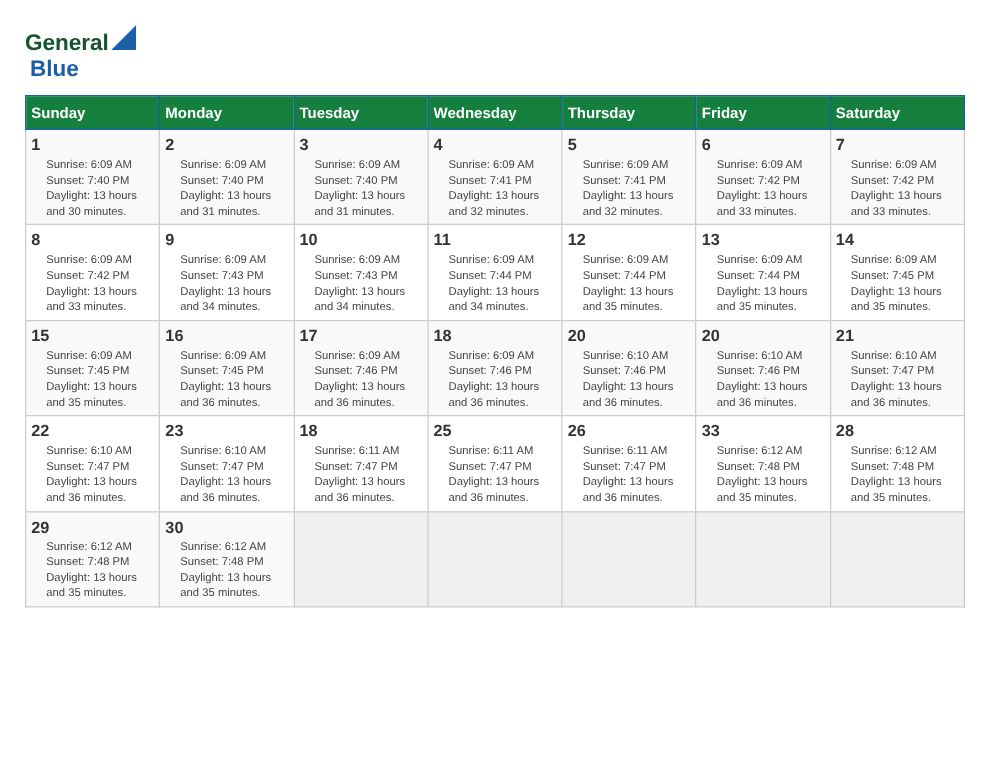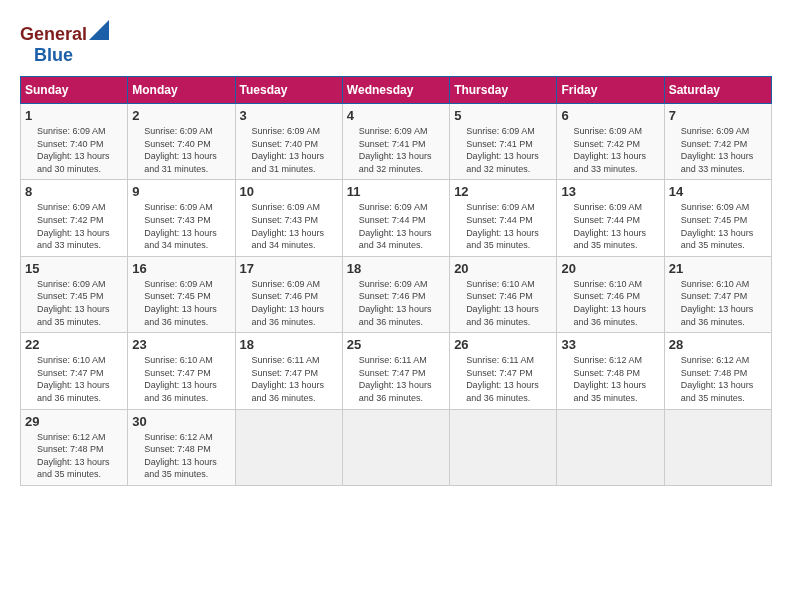--- a/index.html
+++ b/index.html
@@ -36,21 +36,21 @@
     .location {
       font-size: 14px;
       color: #555;
     }
     table {
       width: 100%;
       border-collapse: collapse;
       font-size: 10px;
     }
     thead tr th {
-      background-color: #be185d;
+      background-color: #15803d;
       color: #fff;
       padding: 6px 4px;
       text-align: left;
       font-size: 12px;
       font-weight: bold;
       border: 1px solid #1a5fa8;
       margin-left: 39px;
     }
     tbody tr td {
       border: 1px solid #ccc;
@@ -79,24 +79,24 @@
     .empty-cell {
       background: #f0f0f0 !important;
     }
   </style>
 </head>
 <body>
 
 <div class="header">
   <div class="logo">
     <div>
-      <span style="font-size:18px;font-weight:bold;color:#7f1d1d;">General</span><svg class="logo-icon" viewBox="0 0 24 24" xmlns="http://www.w3.org/2000/svg">
+      <span style="font-size:18px;font-weight:bold;color:#14532d;">General</span><svg class="logo-icon" viewBox="0 0 24 24" xmlns="http://www.w3.org/2000/svg">
           <polygon points="0,24 24,0 24,24" fill="#1a5fa8"></polygon>
         </svg><br>
-      <span style="font-size:18px;font-weight:bold;color:#1a5fa8;margin-left:14px;">Blue</span>
+      <span style="font-size:18px;font-weight:bold;color:#1a5fa8;margin-left:4px;">Blue</span>
     </div>
   </div>
   <div class="title-area">
     <div class="month-title"></div>
     <div class="location"></div>
   </div>
 </div>
 
 <table>
   <thead>

